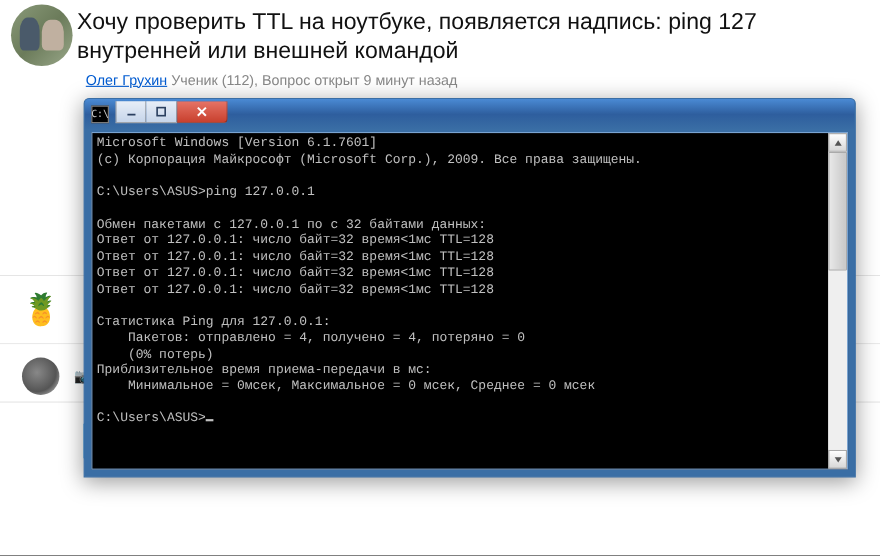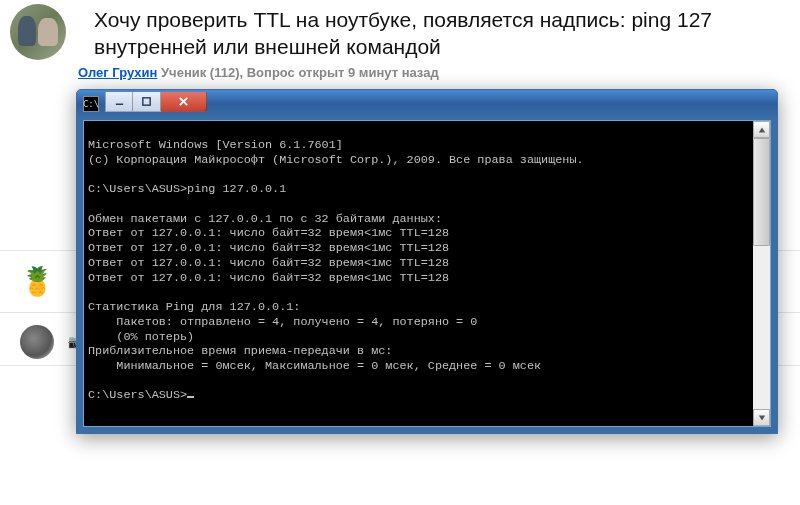--- a/index.html
+++ b/index.html
@@ -9,21 +9,21 @@
     width: 800px;
     height: 505px;
     overflow: hidden;
     position: relative;
   }
   .page {
     padding: 4px 0 0 0;
   }
   .header-row {
     display: flex;
-    gap: 28px;
+    gap: 4px;
     padding: 0 10px;
   }
   .avatar {
     width: 56px;
     height: 56px;
     border-radius: 50%;
     background: linear-gradient(135deg, #8a9a7a 0%, #6b7b5a 50%, #9aa88a 100%);
     flex-shrink: 0;
     position: relative;
     overflow: hidden;
@@ -47,21 +47,20 @@
   .question-title {
     font-size: 21px;
     color: #111;
     line-height: 1.3;
     padding-top: 2px;
   }
   .meta-row {
     padding: 4px 0 0 78px;
     font-size: 13px;
     color: #888;
-    font-weight: bold;
   }
   .author-link {
     color: #005bd1;
     text-decoration: underline;
   }
   .divider {
     border-top: 1px solid #e5e5e5;
     margin-top: 170px;
   }
   .answer-row {
@@ -189,21 +188,21 @@
     background: #000;
     border: 1px solid #7aa3d0;
     display: flex;
   }
   .cmd-body {
     flex: 1;
     color: #c0c0c0;
     font-family: "Courier New", monospace;
     font-size: 11.8px;
     line-height: 1.25;
-    padding: 17px 4px;
+    padding: 2px 4px;
     white-space: pre;
     overflow: hidden;
   }
   .scrollbar {
     width: 17px;
     background: #efefef;
     display: flex;
     flex-direction: column;
   }
   .sb-btn {

